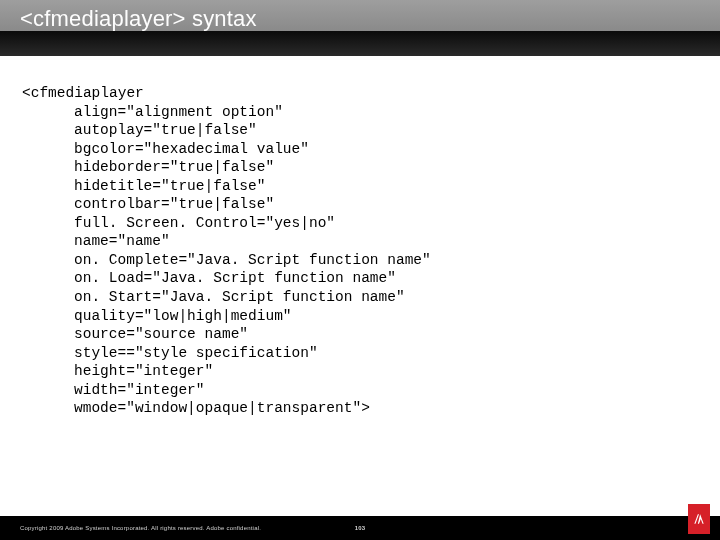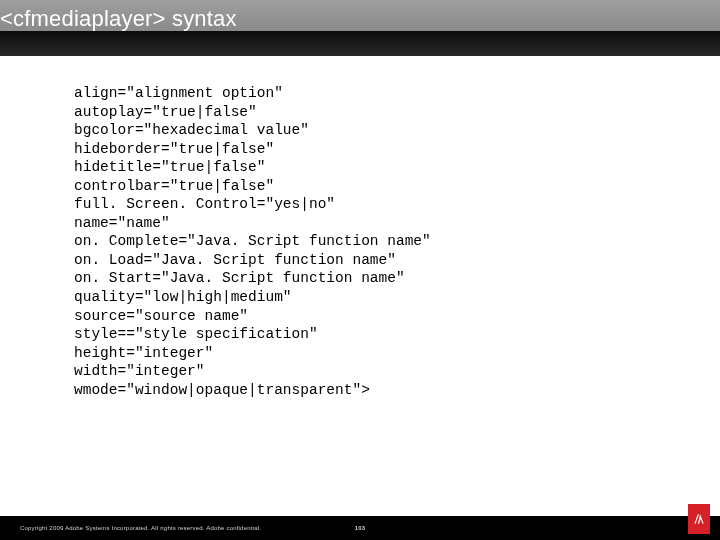--- a/index.html
+++ b/index.html
@@ -8,20 +8,21 @@
     height: 540px;
     background: #ffffff;
     font-family: Arial, Helvetica, sans-serif;
     position: relative;
     overflow: hidden;
   }
   .title-band {
     width: 100%;
     height: 56px;
     background: linear-gradient(to bottom, #9e9e9e 0%, #8a8a8a 55%, #0a0a0a 55%, #2a2a2a 100%);
+    padding-left: 20px;
     display: flex;
     align-items: flex-start;
     padding-top: 6px;
   }
   .title-text {
     font-size: 22px;
     color: #fdfdfd;
     font-weight: normal;
     letter-spacing: 0.2px;
   }
@@ -72,20 +73,21 @@
   .footer .logo svg { display:block; }
 </style>
 </head>
 <body>
 
 <div class="title-band">
   <div class="title-text">&lt;cfmediaplayer&gt; syntax</div>
 </div>
 
 <div class="code-area">
+  <div class="code-line">&lt;cfmediaplayer</div>
   <div id="attr-lines">
       <div class="code-line indent">align="alignment option"</div>
       <div class="code-line indent">autoplay="true|false"</div>
       <div class="code-line indent">bgcolor="hexadecimal value"</div>
       <div class="code-line indent">hideborder="true|false"</div>
       <div class="code-line indent">hidetitle="true|false"</div>
       <div class="code-line indent">controlbar="true|false"</div>
       <div class="code-line indent">full. Screen. Control="yes|no"</div>
       <div class="code-line indent">name="name"</div>
       <div class="code-line indent">on. Complete="Java. Script function name"</div>

